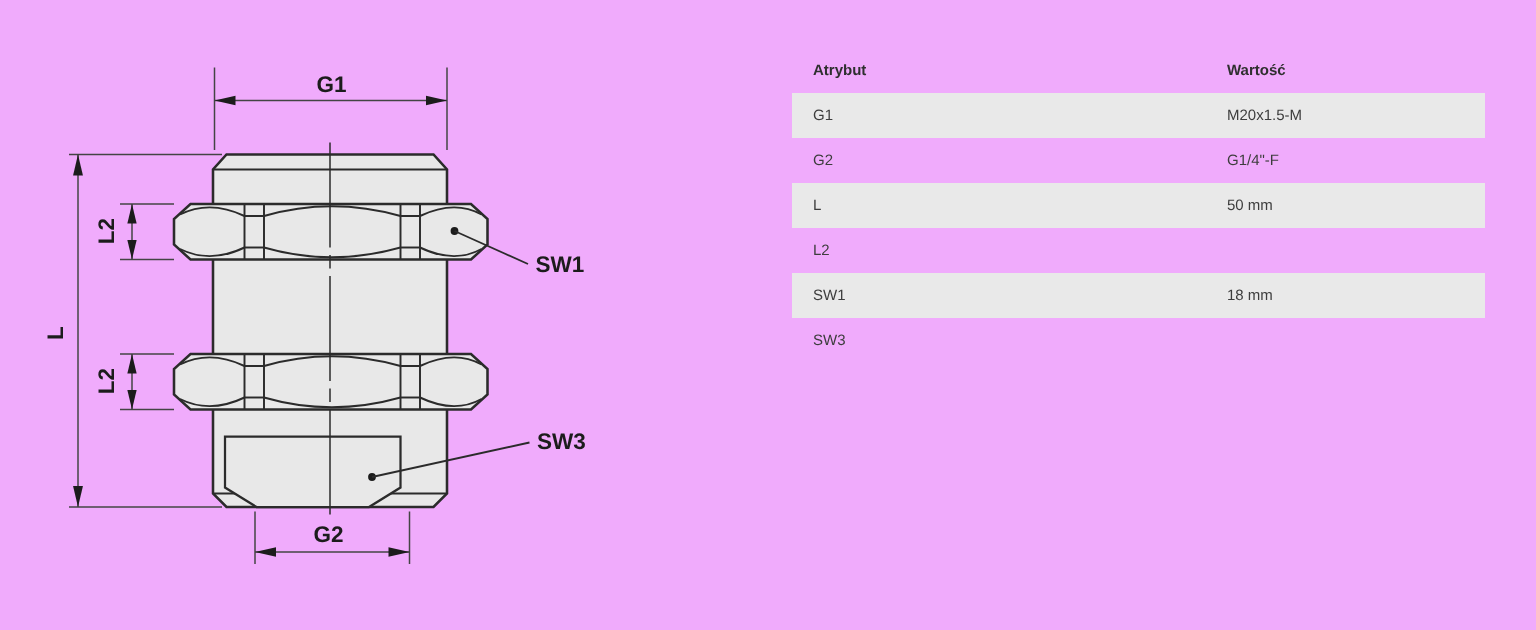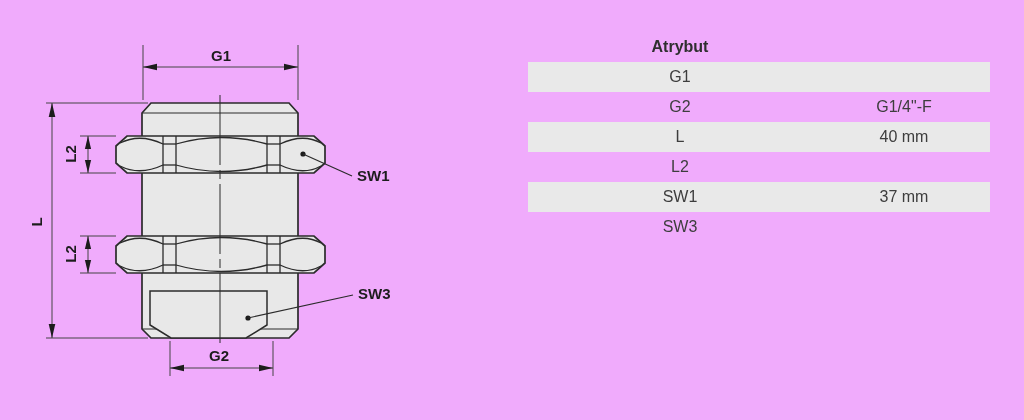--- a/index.html
+++ b/index.html
@@ -1,20 +1,20 @@
 <!DOCTYPE html>
 <html><head>
 <meta charset="utf-8">
 <style>
   html,body{margin:0;padding:0;background:#ffffff;}
   body{font-family:"Liberation Sans", sans-serif;}
   .stage{position:relative;width:1024px;height:420px;background:#f0abfc;overflow:hidden;}
   .drawing{position:absolute;left:0;top:0;width:520px;height:420px;}
   .dim-label{font-family:"Liberation Sans", sans-serif;font-size:15px;font-weight:bold;fill:#1c1c1c;}
-  .spec-table{position:absolute;left:528px;top:32px;width:462px;font-size:16px;color:#3d3d3d;text-align:center;}
+  .spec-table{position:absolute;left:528px;top:32px;width:462px;font-size:10px;color:#3d3d3d;}
   .t-header{display:flex;align-items:center;height:30px;font-weight:bold;color:#2f2f2f;}
   .t-row{display:flex;align-items:center;height:30px;}
   .t-row.shaded{background:#e9e9e9;}
   .c-attr{width:290px;padding-left:14px;box-sizing:border-box;}
   .c-val{flex:1;}
 </style>
 </head>
 <body>
 
 <div class="stage">
@@ -127,37 +127,39 @@
     <g>
       <circle cx="248" cy="318" r="2.6" fill="#1c1c1c"></circle>
       <line x1="248" y1="318" x2="353" y2="295" stroke="#2b2b2b" stroke-width="1.2"></line>
       <text class="dim-label" x="358" y="299" text-anchor="start">SW3</text>
     </g>
   </svg>
 
   <div class="spec-table">
     <div class="t-header">
       <div class="c-attr">Atrybut</div>
+      <div class="c-val">Wartość</div>
     </div>
     <div class="t-row shaded">
       <div class="c-attr">G1</div>
+      <div class="c-val">M20x1.5-M</div>
     </div>
     <div class="t-row">
       <div class="c-attr">G2</div>
       <div class="c-val">G1/4"-F</div>
     </div>
     <div class="t-row shaded">
       <div class="c-attr">L</div>
-      <div class="c-val">40 mm</div>
+      <div class="c-val">50 mm</div>
     </div>
     <div class="t-row">
       <div class="c-attr">L2</div>
     </div>
     <div class="t-row shaded">
       <div class="c-attr">SW1</div>
-      <div class="c-val">37 mm</div>
+      <div class="c-val">18 mm</div>
     </div>
     <div class="t-row">
       <div class="c-attr">SW3</div>
     </div>
   </div>
 
 </div>
 
 </body></html>

